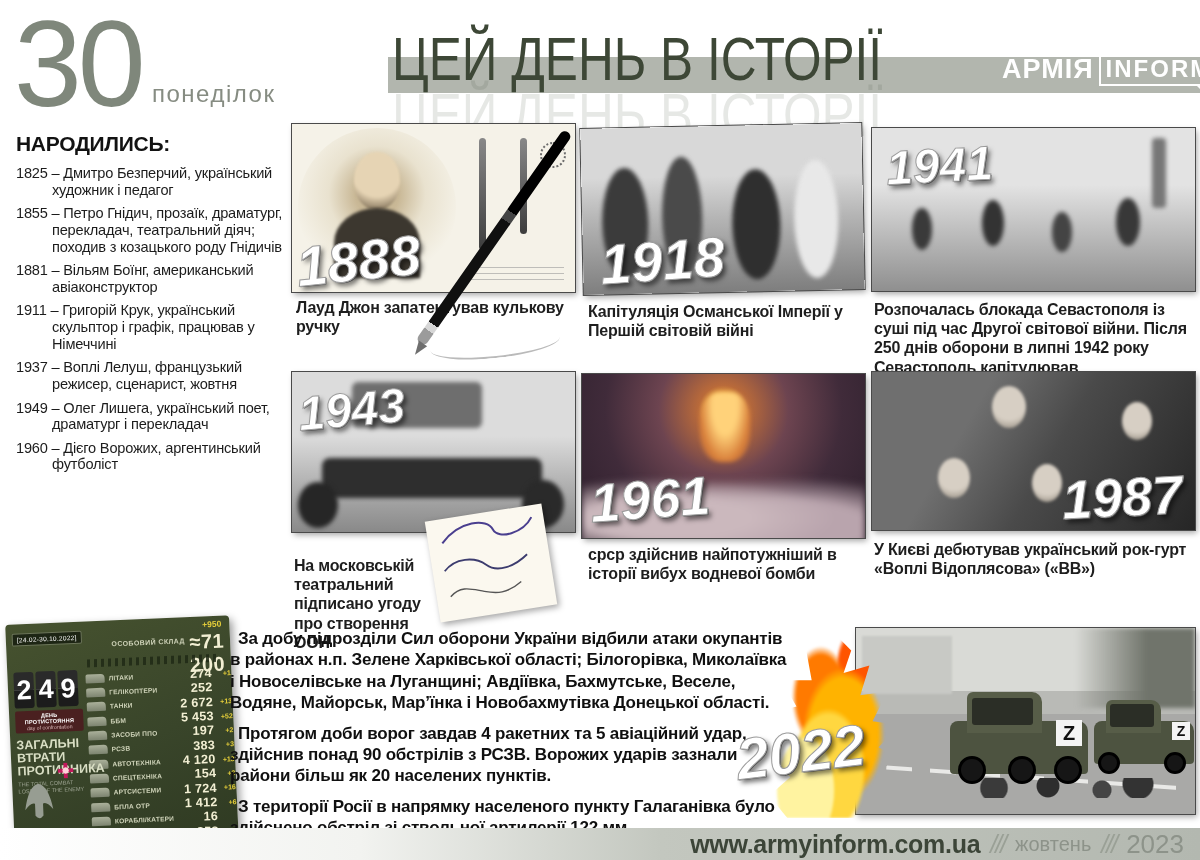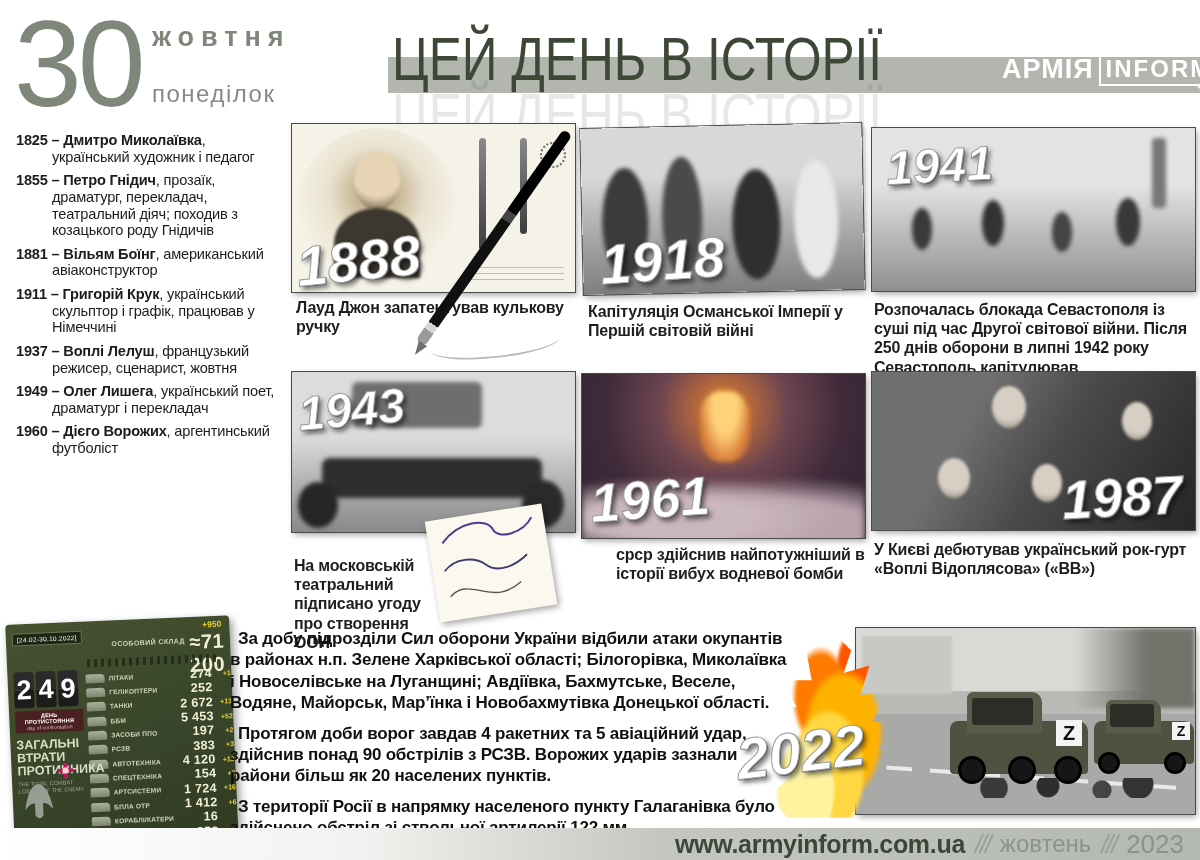--- a/index.html
+++ b/index.html
@@ -19,21 +19,21 @@
   .logo-armiya{font-size:27px;font-weight:700;color:#fff;letter-spacing:1px;}
   .logo-inform{font-size:24px;font-weight:700;color:#fff;border:2px solid #fff;padding:0 5px 1px 5px;
        letter-spacing:2px;position:relative;}
   .logo-tail{position:absolute;right:14px;bottom:-8px;width:0;height:0;
        border-left:9px solid transparent;border-top:9px solid #fff;}
   
   .born{position:absolute;left:16px;top:132px;width:270px;}
   .born h2{margin:0 0 9px 0;font-size:21px;font-weight:700;color:#121212;letter-spacing:-0.3px;}
   .born-entry{font-size:14.6px;line-height:1.14;margin-bottom:7px;padding-left:36px;text-indent:-36px;
        color:#1c1c1c;letter-spacing:-0.2px;}
-  .born-entry b{font-weight:700;}
+  .born-entry b{font-weight:400;}
   
   .photo{position:absolute;overflow:hidden;box-shadow:0 0 0 1px #4a4a4a,2px 3px 6px rgba(0,0,0,.35);}
   .caption{position:absolute;font-size:16px;font-weight:700;line-height:1.2;color:#1e1e1e;letter-spacing:-0.2px;}
   .year{position:absolute;font-weight:700;font-style:italic;color:#fff;z-index:6;
         -webkit-text-stroke:1px #9c9c9c;text-shadow:3px 4px 5px rgba(0,0,0,.55),1px 1px 0 #888;white-space:nowrap;}
   .blob{position:absolute;filter:blur(2px);border-radius:50%;}
   
   .photo-1888{left:292px;top:124px;width:283px;height:168px;background:#f5f2e8;}
   .portrait{position:absolute;left:6px;top:4px;width:158px;height:158px;border-radius:50%;
       background:radial-gradient(circle at 50% 42%,#c9b896 0 18%,#e9e2cf 40%,#f5f2e8 70%);}
@@ -77,21 +77,21 @@
       transform:rotate(-9deg);box-shadow:2px 3px 6px rgba(0,0,0,.35);z-index:6;}
   
   .photo-1961{left:582px;top:374px;width:283px;height:164px;
       background:radial-gradient(circle at 50% 22%,#f2a93d 0 7%,#b96a3a 13%,#6d4450 34%,#402b3a 62%,#2c1f2b 100%);}
   .cloud{position:absolute;left:0;top:96px;width:283px;height:80px;
       background:radial-gradient(ellipse at 30% 60%,#cbb8bd 0 30%,transparent 60%),
                  radial-gradient(ellipse at 70% 70%,#b9a4ad 0 32%,transparent 62%);filter:blur(3px);}
   .mushroom{position:absolute;left:118px;top:18px;width:50px;height:70px;filter:blur(2px);
       background:radial-gradient(ellipse at 50% 20%,#ffd27a 0 35%,#d87f3a 70%,transparent 100%);border-radius:40%;}
   .year-1961{left:590px;top:468px;font-size:54px;transform:rotate(-4deg);}
-  .cap-1961{left:588px;top:545px;width:282px;margin-left:28px;}
+  .cap-1961{left:588px;top:545px;width:282px;}
   
   .photo-1987{left:872px;top:372px;width:323px;height:158px;
       background:linear-gradient(120deg,#6f6f6f 0 30%,#4a4a4a 55%,#262626 100%);}
   .face{position:absolute;border-radius:50%;filter:blur(1.5px);
       background:radial-gradient(circle at 50% 40%,#d7cfc4 0 55%,#8c8478 100%);}
   .year-1987{left:1062px;top:466px;font-size:54px;transform:rotate(-3deg);}
   .cap-1987{left:874px;top:540px;width:330px;}
   
   .report{position:absolute;left:230px;top:628px;width:560px;}
   .report p{margin:0 0 9px 0;font-size:17px;font-weight:700;line-height:1.26;color:#101010;
@@ -165,42 +165,42 @@
       margin-right:4px;flex:0 0 auto;}
   .llab{flex:1;font-size:6.6px;font-weight:700;color:#cfd3b9;letter-spacing:.2px;white-space:nowrap;overflow:hidden;}
   .lval{font-size:12.5px;font-weight:700;color:#f2efd3;text-align:right;min-width:44px;letter-spacing:.3px;}
   .ldelta{width:19px;font-size:7px;font-weight:700;color:#e6cf3a;text-align:right;}
   
   .footer{position:absolute;left:0;top:828px;width:1200px;height:32px;
       background:linear-gradient(90deg,#ffffff 0%,#f2f3f0 30%,#c3c7bf 55%,#b3b8b0 100%);
       display:flex;align-items:center;justify-content:flex-end;padding-right:16px;box-sizing:border-box;gap:10px;}
   .f-url{font-size:25px;font-weight:700;color:#3c4538;letter-spacing:-0.3px;}
   .f-sep{font-size:25px;color:#9aa096;font-style:italic;letter-spacing:-2px;}
-  .f-month{font-size:24px;color:#8d938a;}
+  .f-month{font-size:20px;color:#8d938a;}
   .f-year{font-size:26px;color:#8d938a;}
 </style>
 </head>
 <body>
 
 <div class="page">
 
   <div class="day">30</div>
-  <div class="month">жовтня</div>
   <div class="weekday">понеділок</div>
   <div class="title-band"></div>
   <div class="title-ghost">ЦЕЙ ДЕНЬ В ІСТОРІЇ</div>
   <div class="main-title">ЦЕЙ ДЕНЬ В ІСТОРІЇ</div>
   <div class="logo">
     <span class="logo-armiya">АРМІЯ</span>
     <span class="logo-inform">INFORM</span>
     <span class="logo-tail"></span>
   </div>
 
   <div class="born">
-    <div class="born-entry"><b>1825 – </b><b>Дмитро Миколаївка</b><span>, український художник і педагог</span></div>
+    <h2>НАРОДИЛИСЬ:</h2>
+    <div class="born-entry"><b>1825 – </b><b>Дмитро Безперчий</b><span>, український художник і педагог</span></div>
     <div class="born-entry"><b>1855 – </b><b>Петро Гнідич</b><span>, прозаїк, драматург, перекладач, театральний діяч; походив з козацького роду Гнідичів</span></div>
     <div class="born-entry"><b>1881 – </b><b>Вільям Боїнг</b><span>, американський авіаконструктор</span></div>
     <div class="born-entry"><b>1911 – </b><b>Григорій Крук</b><span>, український скульптор і графік, працював у Німеччині</span></div>
     <div class="born-entry"><b>1937 – </b><b>Воплі Лелуш</b><span>, французький режисер, сценарист, жовтня</span></div>
     <div class="born-entry"><b>1949 – </b><b>Олег Лишега</b><span>, український поет, драматург і перекладач</span></div>
     <div class="born-entry"><b>1960 – </b><b>Дієго Ворожих</b><span>, аргентинський футболіст</span></div>
   </div>
 
   <div class="photo photo-1888">
     <div class="portrait"></div>

